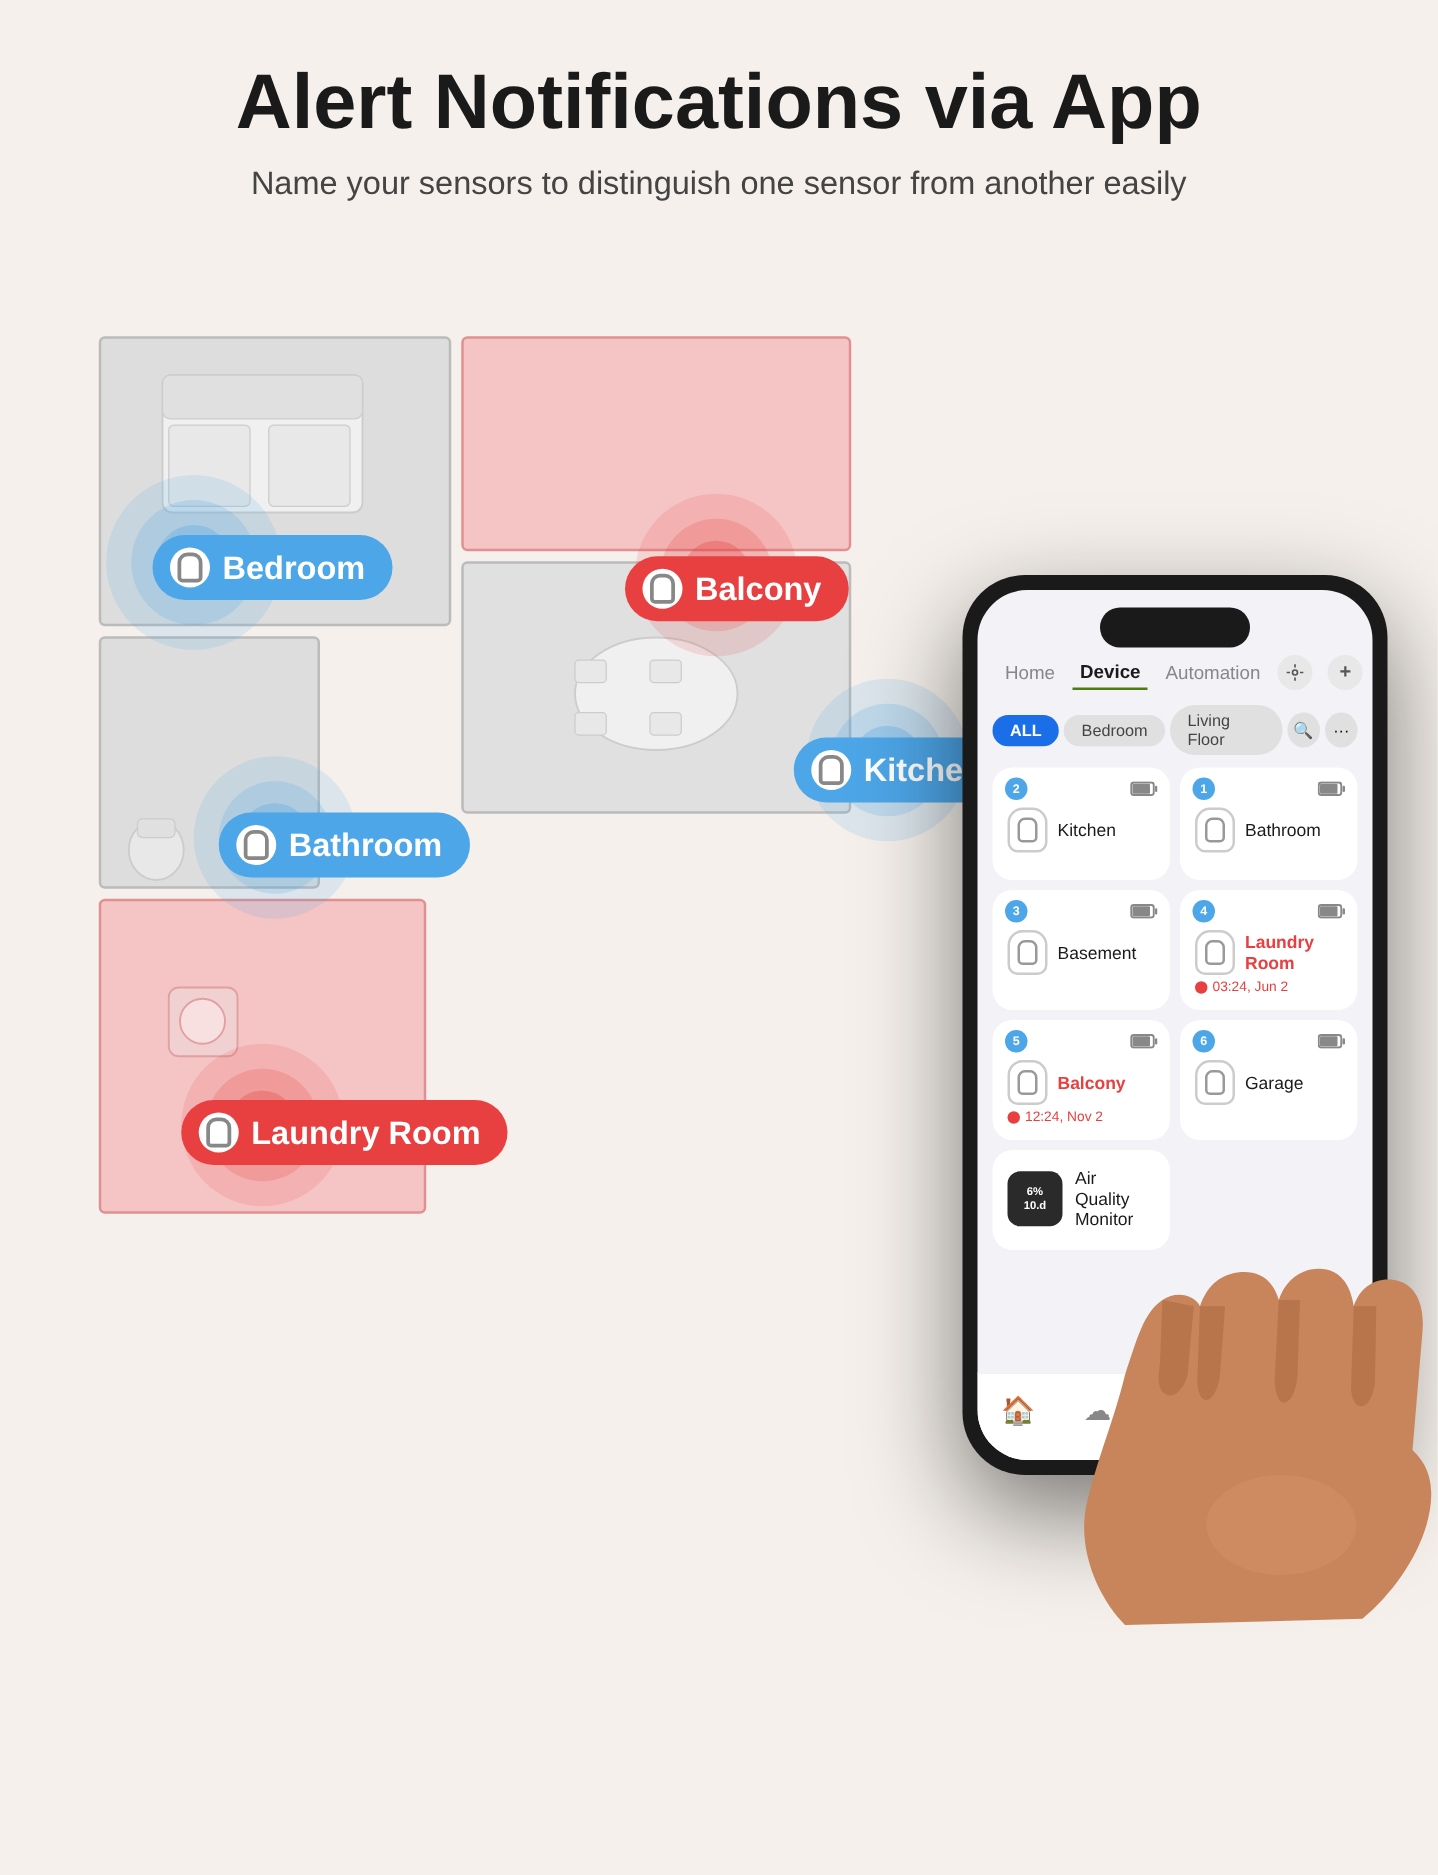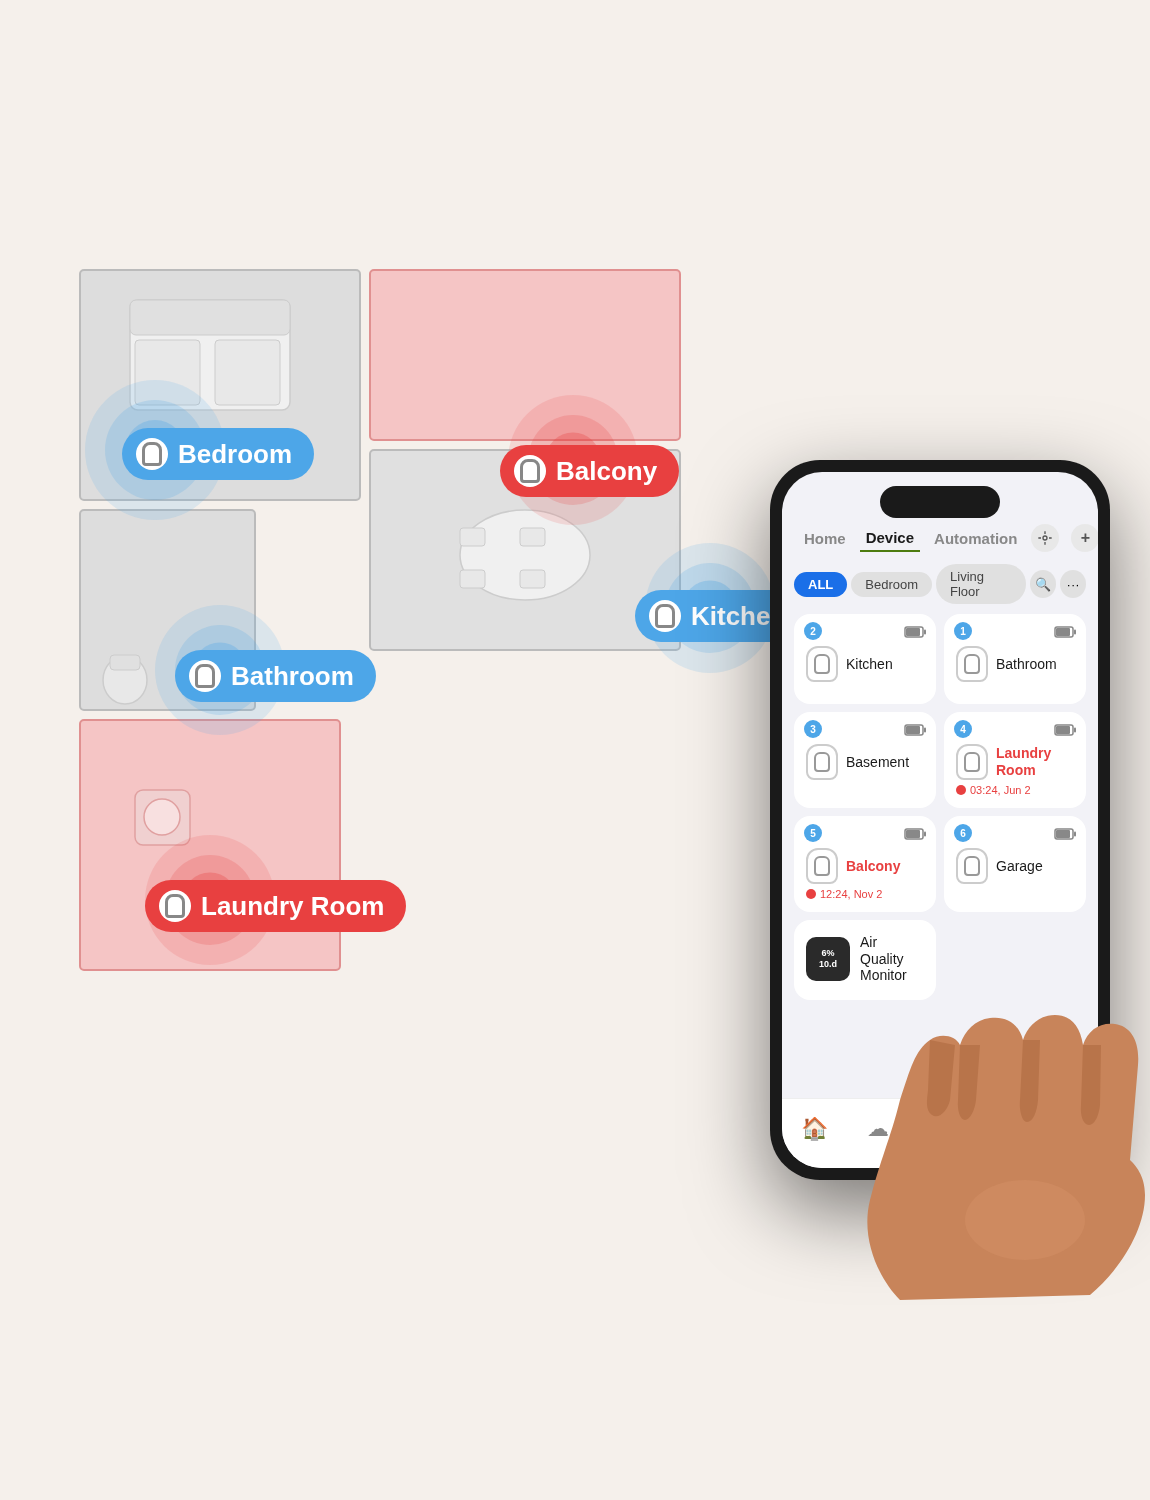--- a/index.html
+++ b/index.html
@@ -201,21 +201,20 @@
       align-items: center;
       padding: 6px 16px;
       gap: 8px;
     }
 
     .nav-item {
       font-size: 15px;
       color: #888;
       padding: 4px 6px;
       cursor: pointer;
-      font-weight: bold;
     }
 
     .nav-item.active {
       color: #1a1a1a;
       font-weight: 700;
       border-bottom: 2px solid #4d7c0f;
     }
 
     .nav-icons {
       margin-left: auto;
@@ -501,20 +500,22 @@
       width: 100px;
       height: 5px;
       background: #1a1a1a;
       border-radius: 3px;
     }
   </style>
 </head>
 <body>
 
 <div class="header">
+  <h1>Alert Notifications via App</h1>
+  <p>Name your sensors to distinguish one sensor from another easily</p>
 </div>
 
 <div class="floor-plan-area">
 
   <div class="floor-plan">
 
     <svg width="640" height="760" style="position:absolute; top:0; left:0;">
 
       <rect x="10" y="10" width="280" height="230" rx="4" fill="#ddd" stroke="#bbb" stroke-width="2"></rect>
 

